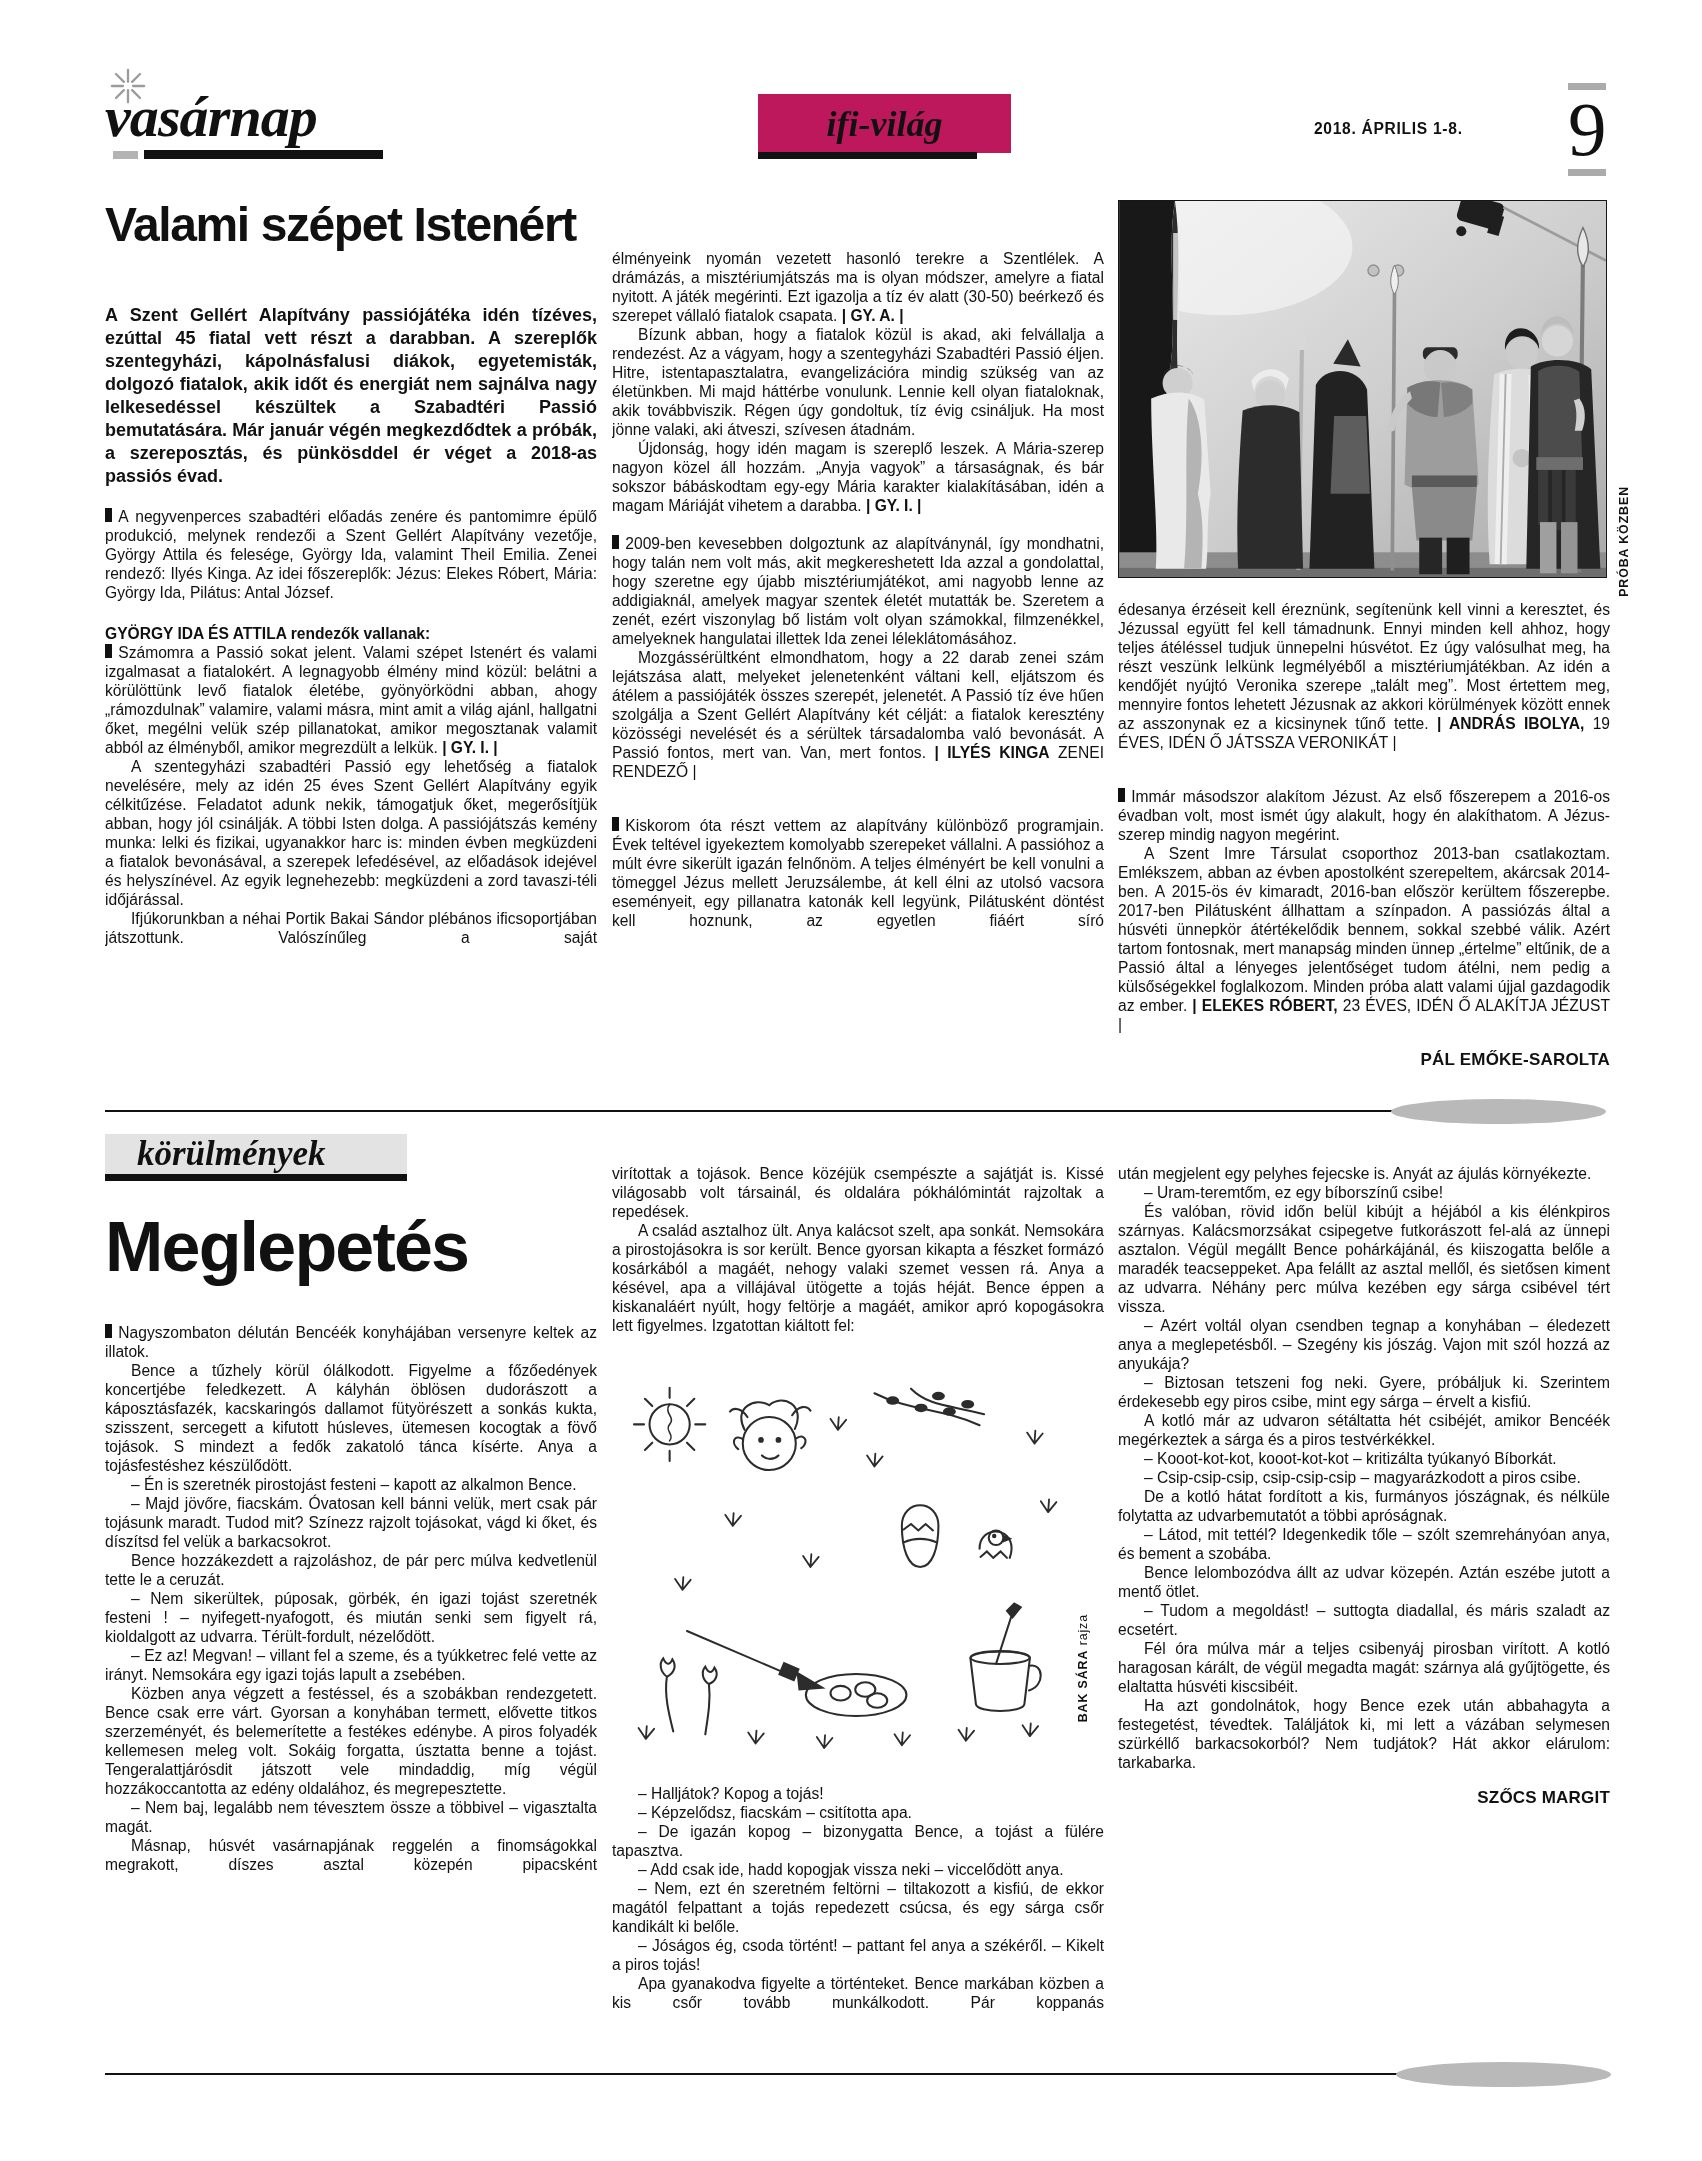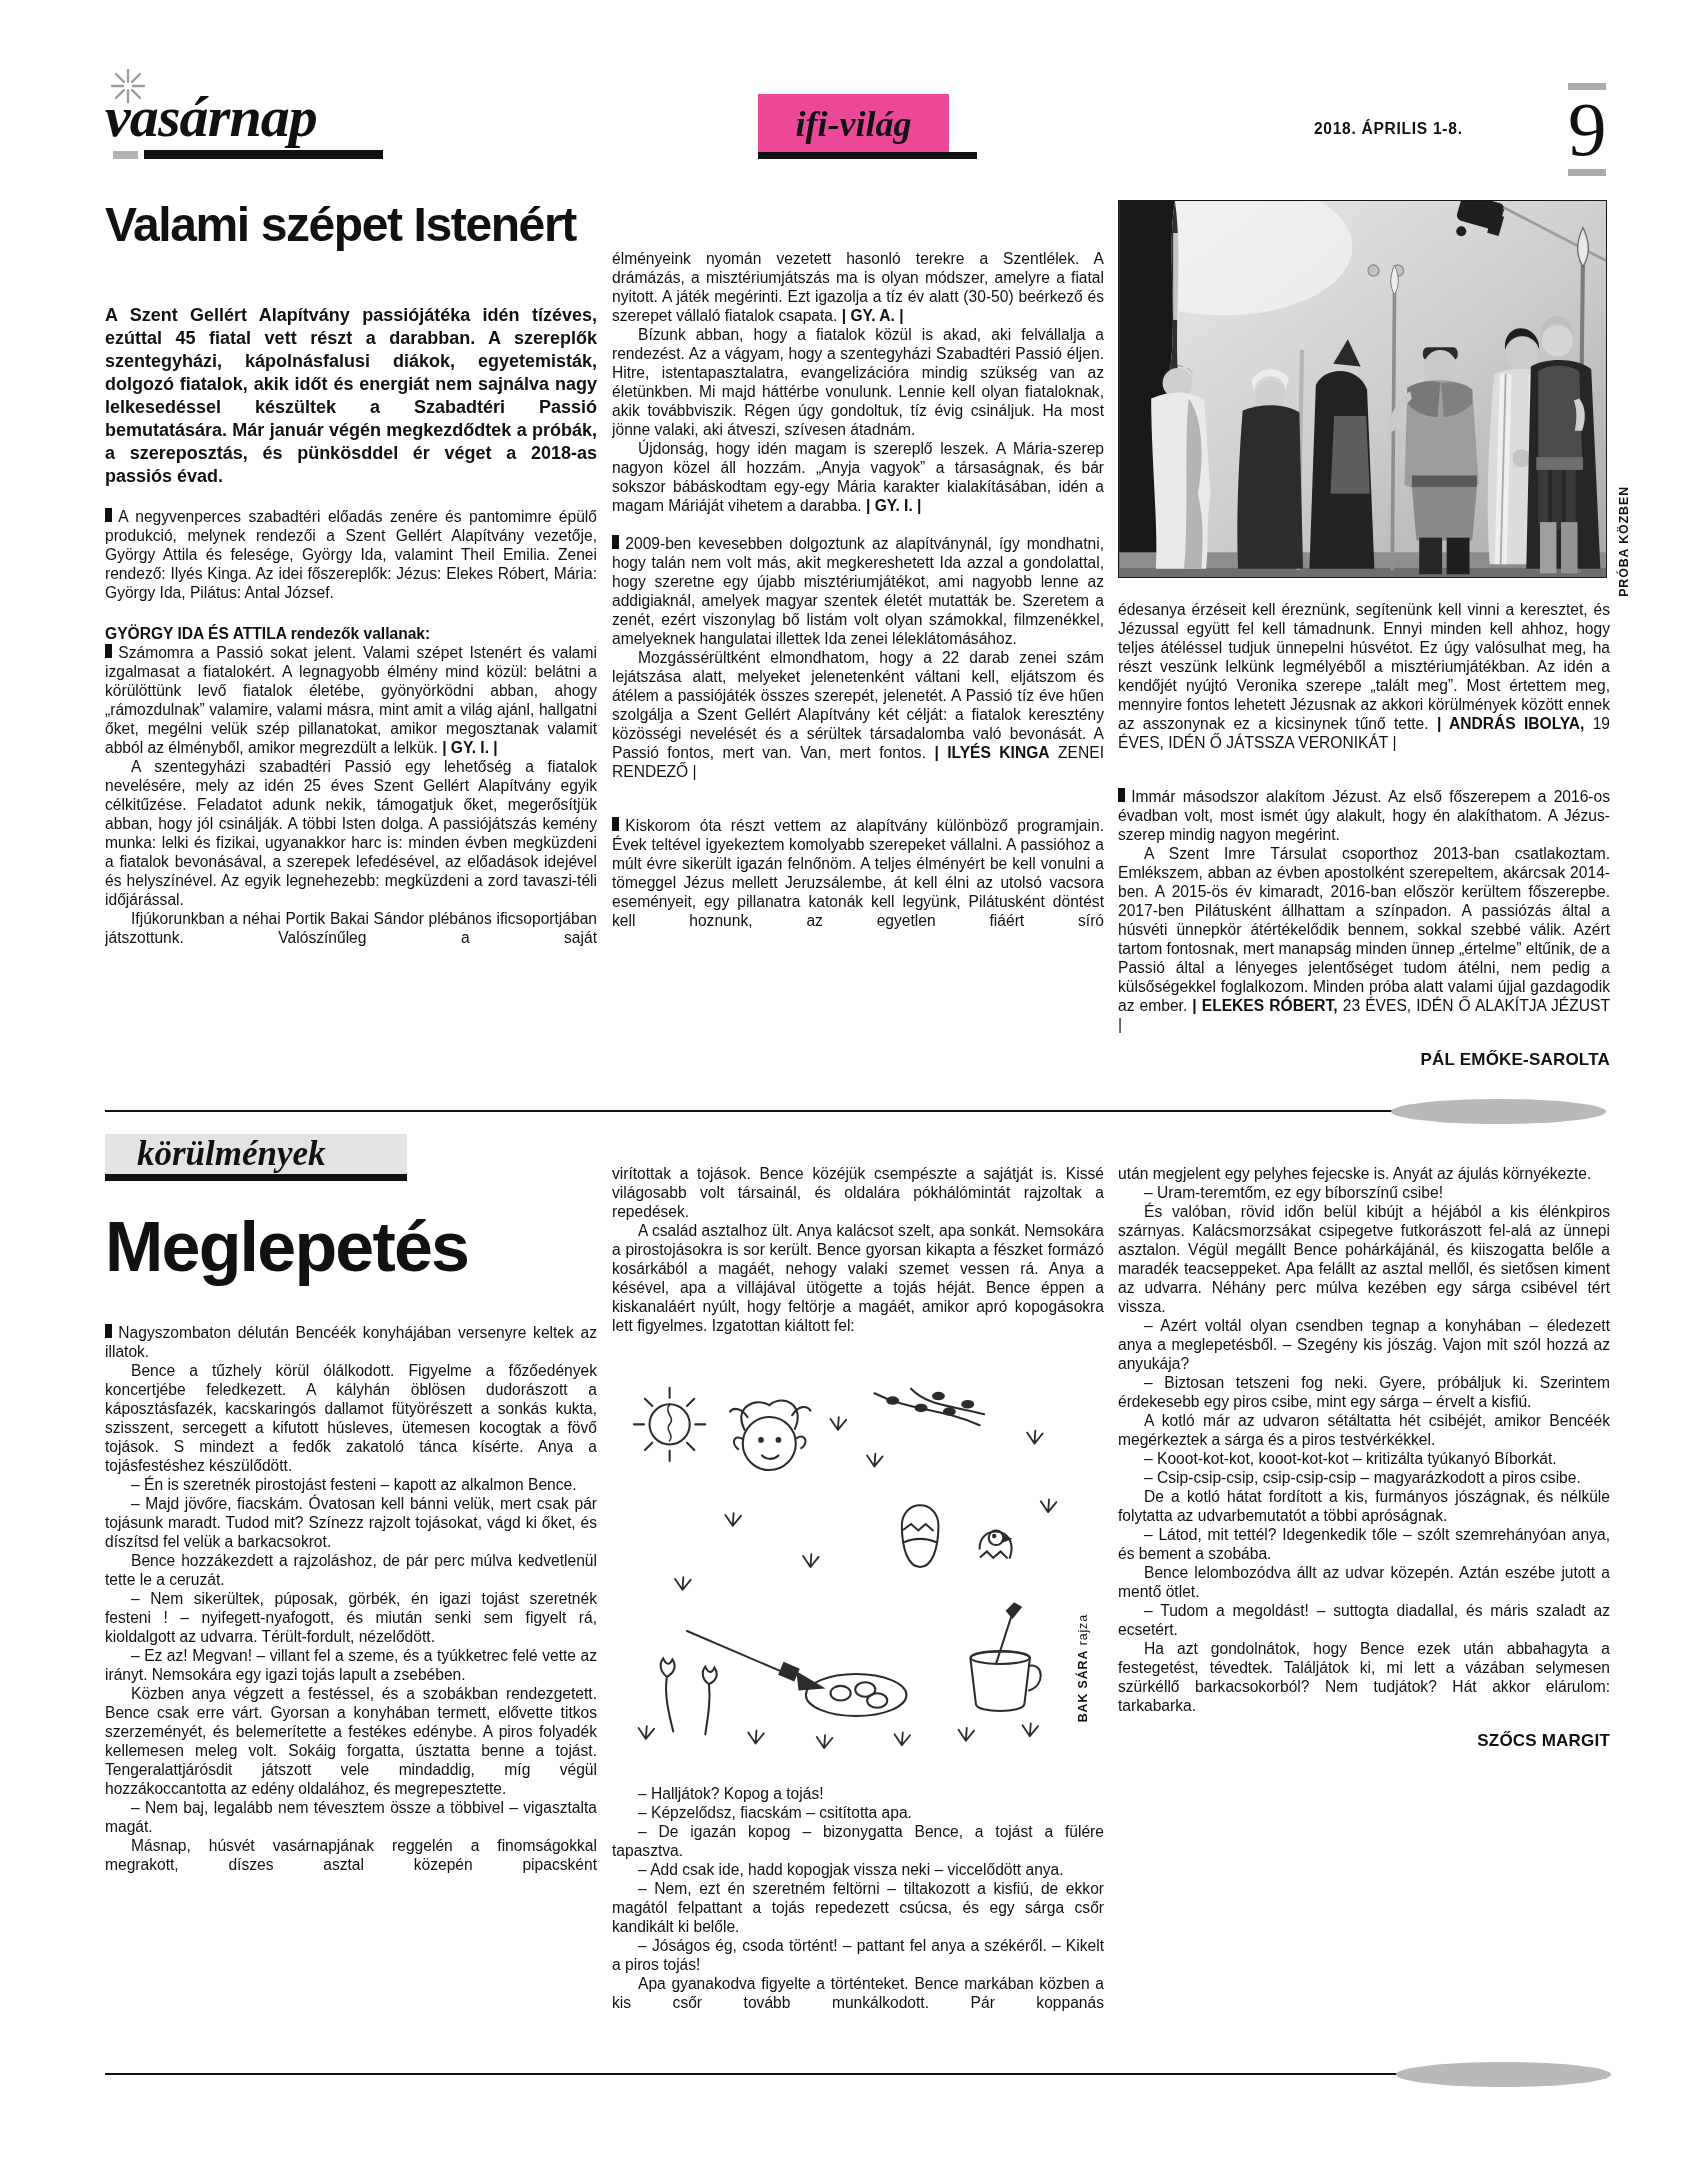--- a/index.html
+++ b/index.html
@@ -5,21 +5,21 @@
   html,body{margin:0;padding:0;}
   body{width:1702px;height:2161px;position:relative;background:#ffffff;color:#111;
        font-family:"Liberation Sans",sans-serif;hyphens:auto;}
   .abs{position:absolute;}
   
   .logo{font-family:"Liberation Serif",serif;font-style:italic;font-weight:bold;
         font-size:58px;line-height:1;letter-spacing:-0.9px;}
   .logo-underline{display:flex;align-items:center;}
   .logo-sq{width:25px;height:8.2px;background:#b3b3b3;margin-right:5.5px;}
   .logo-bar{width:239px;height:9.2px;background:#111;}
-  .badge{background:#ec4899;width:191px;height:59px;display:flex;align-items:center;justify-content:center;}
+  .badge{background:#be185d;width:253px;height:59px;display:flex;align-items:center;justify-content:center;}
   .badge-label{font-family:"Liberation Serif",serif;font-style:italic;font-weight:bold;font-size:36px;}
   .badge-bar{width:219px;height:7.3px;background:#111;}
   .date{font-size:15.6px;font-weight:bold;letter-spacing:0.7px;}
   .pnum-wrap{display:flex;flex-direction:column;align-items:center;gap:3.7px;}
   .pbar{width:38px;height:7.3px;background:#ababab;}
   .pnum{font-family:"Liberation Serif",serif;font-size:77px;line-height:0.92;font-weight:normal;}
   
   .col{font-size:15.6px;line-height:19px;text-align:justify;width:492px;overflow:hidden;}
   .art-title{font-size:48px;font-weight:bold;letter-spacing:-1.4px;line-height:1.02;margin:0;white-space:nowrap;}
   .art-sub{font-size:29px;font-weight:bold;line-height:1.12;margin:13.7px 0 0 0;max-width:393px;letter-spacing:-0.5px;text-align:left;}
@@ -331,20 +331,21 @@
         <p class="para indent">És valóban, rövid időn belül kibújt a héjából a kis élénkpiros szárnyas. Kalácsmorzsákat csipegetve futkorászott fel-alá az ünnepi asztalon. Végül megállt Bence pohárkájánál, és kiiszogatta belőle a maradék teacseppeket. Apa felállt az asztal mellől, és sietősen kiment az udvarra. Néhány perc múlva kezében egy sárga csibével tért vissza.</p>
         <p class="para indent">– Azért voltál olyan csendben tegnap a konyhában – éledezett anya a meglepetésből. – Szegény kis jószág. Vajon mit szól hozzá az anyukája?</p>
         <p class="para indent">– Biztosan tetszeni fog neki. Gyere, próbáljuk ki. Szerintem érdekesebb egy piros csibe, mint egy sárga – érvelt a kisfiú.</p>
         <p class="para indent">A kotló már az udvaron sétáltatta hét csibéjét, amikor Bencéék megérkeztek a sárga és a piros testvérkékkel.</p>
         <p class="para indent">– Kooot-kot-kot, kooot-kot-kot – kritizálta tyúkanyó Bíborkát.</p>
         <p class="para indent">– Csip-csip-csip, csip-csip-csip – magyarázkodott a piros csibe.</p>
         <p class="para indent">De a kotló hátat fordított a kis, furmányos jószágnak, és nélküle folytatta az udvarbemutatót a többi apróságnak.</p>
         <p class="para indent">– Látod, mit tettél? Idegenkedik tőle – szólt szemrehányóan anya, és bement a szobába.</p>
         <p class="para indent">Bence lelombozódva állt az udvar közepén. Aztán eszébe jutott a mentő ötlet.</p>
         <p class="para indent">– Tudom a megoldást! – suttogta diadallal, és máris szaladt az ecsetért.</p>
+        <p class="para indent">Fél óra múlva már a teljes csibenyáj pirosban virított. A kotló haragosan kárált, de végül megadta magát: szárnya alá gyűjtögette, és elaltatta húsvéti kiscsibéit.</p>
         <p class="para indent">Ha azt gondolnátok, hogy Bence ezek után abbahagyta a festegetést, tévedtek. Találjátok ki, mi lett a vázában selymesen szürkéllő barkacsokorból? Nem tudjátok? Hát akkor elárulom: tarkabarka.</p>
       </div>
     <div class="byline">SZŐCS MARGIT</div>
   </div>
 
   <div class="rule" style="left:105px;top:2073px;width:1322px;"></div>
   <div class="goval" style="left:1396px;top:2062px;width:215px;height:25px;"></div>
 </section>
 
 

